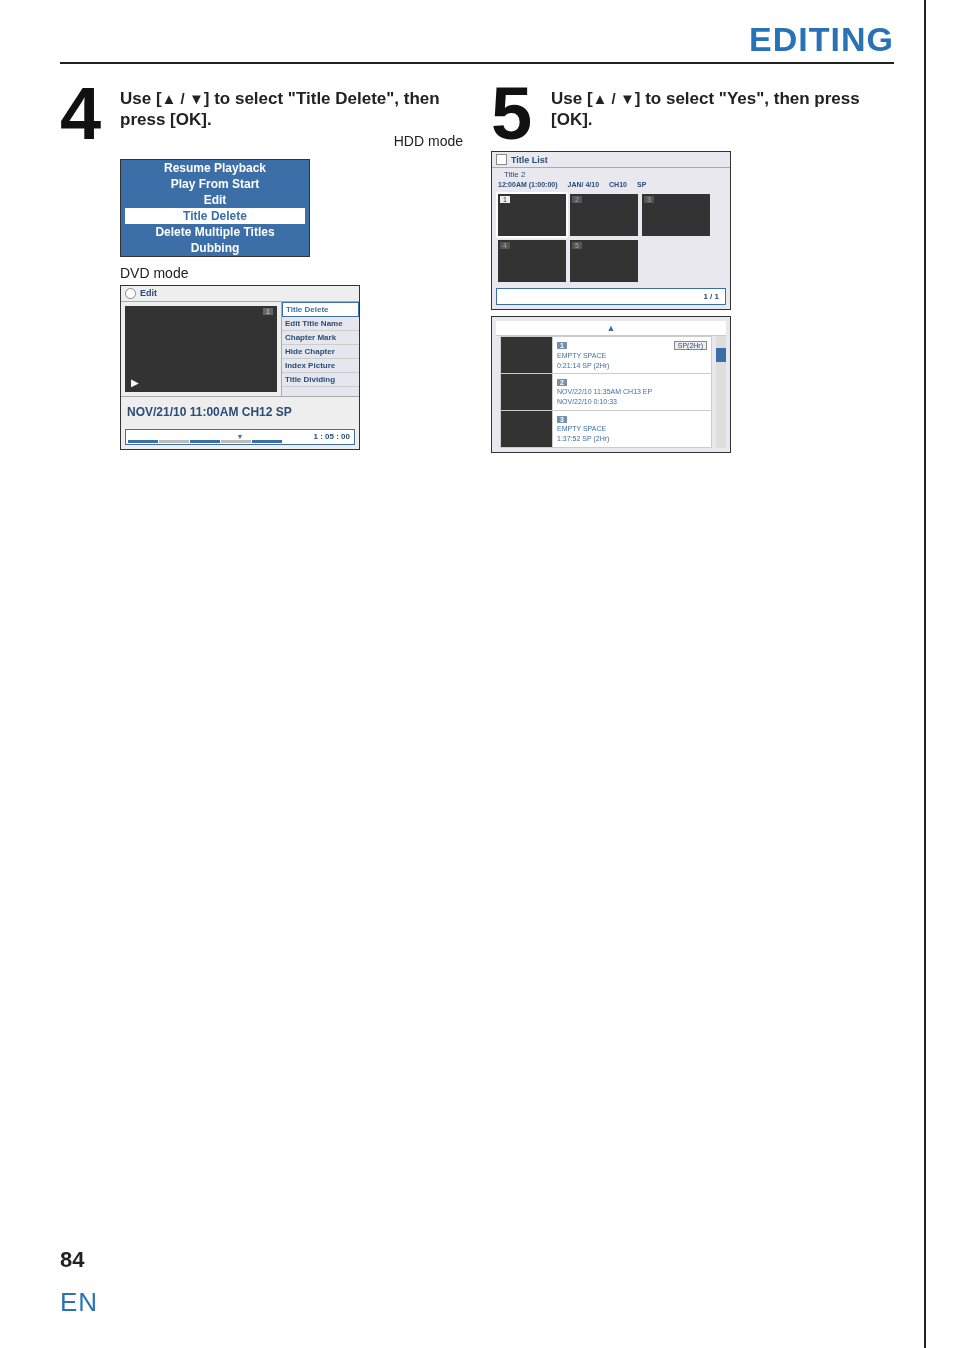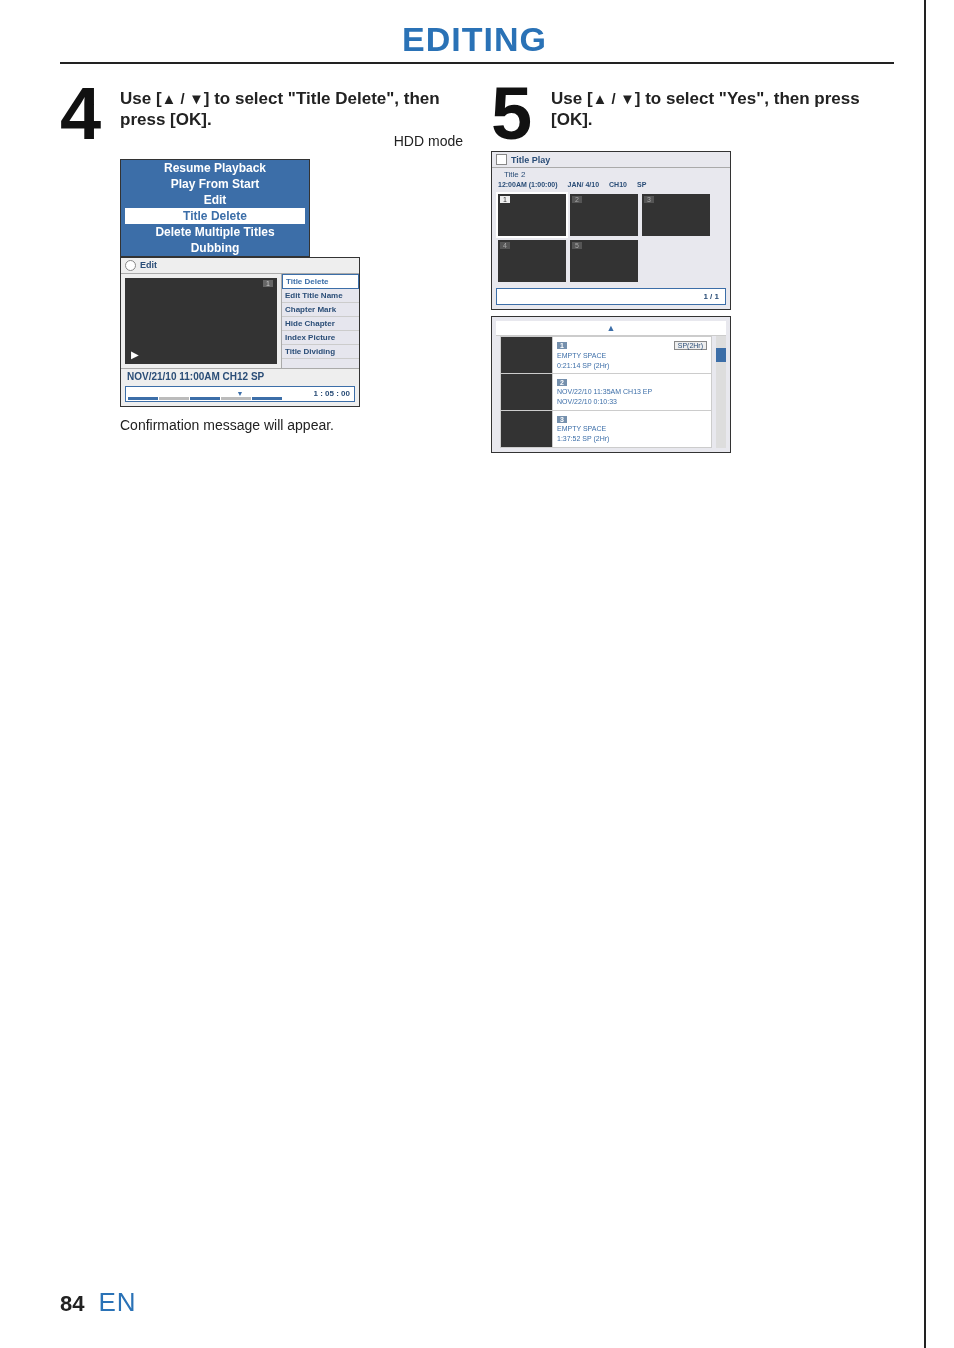--- a/index.html
+++ b/index.html
@@ -10,21 +10,21 @@
     position: relative;
     background: #fff;
     margin: 0 auto;
     font-family: "Helvetica Neue", Helvetica, Arial, sans-serif;
     color: #222;
   }
   .right-edge { position: absolute; right: 28px; top: 0; bottom: 0; width: 2px; background: #222; }
   .header-title {
     position: absolute;
     top: 20px; left: 55px; right: 60px;
-    text-align: center;
+    text-align: right;
     font-size: 34px;
     font-weight: 700;
     color: #2a72b6;
     letter-spacing: 1px;
   }
   .header-rule { position: absolute; top: 62px; left: 60px; right: 60px; height: 2px; background: #222; }
 
   .content {
     position: absolute;
     top: 84px; left: 60px; right: 60px;
@@ -84,21 +84,21 @@
   .dvd-preview-box { width: 100%; height: 86px; background: #333; position: relative; }
   .dvd-preview-box .tag { position: absolute; top: 2px; right: 4px; background:#666; color:#ccc; font-size:7px; padding:0 3px; }
   .dvd-preview-box .play { position: absolute; left: 6px; bottom: 4px; color: #fff; font-size: 10px; }
   .dvd-menu {
     width: 78px;
     border-left: 1px solid #aaa;
     background: #e6e6ee;
   }
   .dvd-menu .m { padding: 2px 3px; font-size: 8px; font-weight: 700; border-bottom: 1px solid #ccc; }
   .dvd-menu .m.selected { background: #fff; border:1px solid #3c6ea8; color:#3c6ea8; }
-  .dvd-info-row { padding: 2px 6px; font-weight: 700; font-size: 10px; border-top: 1px solid #aaa; }
+  .dvd-info-row { padding: 8px 6px; font-weight: 700; font-size: 12px; border-top: 1px solid #aaa; }
   .dvd-bottom {
     margin: 2px 4px 4px 4px;
     height: 16px;
     border: 1px solid #3c6ea8;
     background: #fff;
     position: relative;
     display: flex; align-items: center;
   }
   .dvd-bottom .tri { font-size: 7px; color:#3c6ea8; margin:0 auto; }
   .dvd-bottom .time { position:absolute; right:4px; font-size:8px; font-weight:700; }
@@ -148,21 +148,21 @@
   .list-body .badge { border:1px solid #888; padding:0 3px; font-size:7px; background:#eee; }
   .list-body .txt { font-size:7px; color:#3c6ea8; line-height:1.1; }
   .list-scroll { width:10px; background:#ddd; display:flex; flex-direction:column; }
   .list-scroll .bar { flex:0 0 14px; background:#3c6ea8; margin-top:12px; }
   .list-wrap { display:flex; margin:0 4px 4px 4px; }
   .list-rows { flex:1; }
 
   .footer {
     position:absolute;
     left:60px; bottom:30px;
-    display:flex; align-items:baseline; gap:14px;
+    display:flex; align-items:baseline; gap:14px;flex-direction:column;
   }
   .footer .pg { font-size:22px; font-weight:800; }
   .footer .lang { font-size:26px; font-weight:400; color:#2a72b6; letter-spacing:1px; }
 </style>
 </head>
 <body>
 
 <div class="page">
   <div class="right-edge"></div>
 
@@ -184,20 +184,21 @@
 
       <div class="hdd-menu">
         <div class="item">Resume Playback</div>
         <div class="item">Play From Start</div>
         <div class="item">Edit</div>
         <div class="item selected">Title Delete</div>
         <div class="item">Delete Multiple Titles</div>
         <div class="item">Dubbing</div>
       </div>
 
+      <div class="mode-label">DVD mode</div>
 
       <div class="dvd-panel">
         <div class="title-row">
           <div class="dvd-icon-sm"></div>
           <span>Edit</span>
         </div>
         <div class="dvd-body">
           <div class="dvd-preview">
             <div class="dvd-preview-box">
               <div class="tag">1</div>
@@ -220,38 +221,37 @@
           <div class="seg">
             <span></span>
               <span class="blank"></span>
               <span></span>
               <span class="blank"></span>
               <span></span>
           </div>
         </div>
       </div>
 
-      <div class="confirm">Confirmation message will appear.</div>
     </div>
 
     <div class="col">
       <div class="step">
         <div class="big-num">5</div>
         <div class="step-text">
           <div class="lead">
             <span>Use [</span><span class="arrow-pair">▲ / ▼</span><span>] to select "Yes", then press [OK].</span>
           </div>
         </div>
       </div>
 
 
       <div class="title-list-panel">
         <div class="hdr">
           <div class="hdd-icon-sm"></div>
-          <span>Title Play</span>
+          <span>Title List</span>
         </div>
         <div class="tl-sub">Title 2</div>
         <div class="tl-sub2">
           <span>12:00AM (1:00:00)</span>
           <span>JAN/  4/10</span>
           <span>CH10</span>
           <span>SP</span>
         </div>
         <div class="thumb-grid">
           <div class="thumb active">

